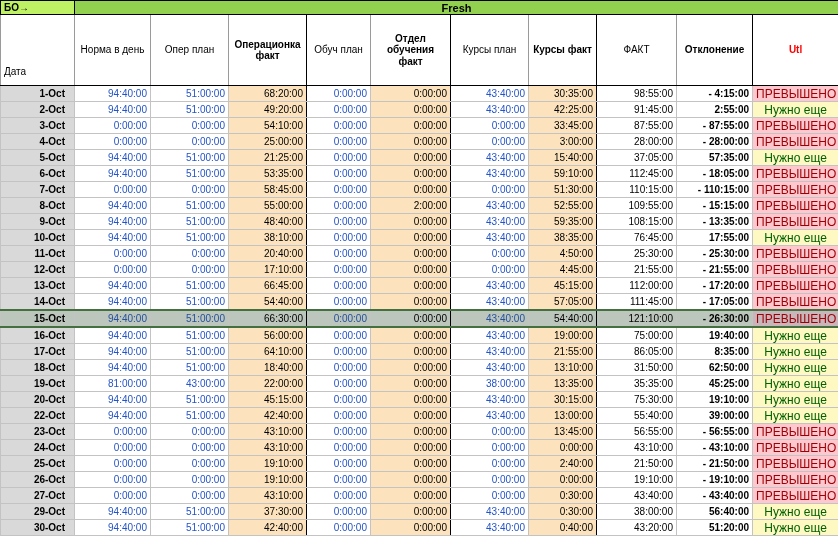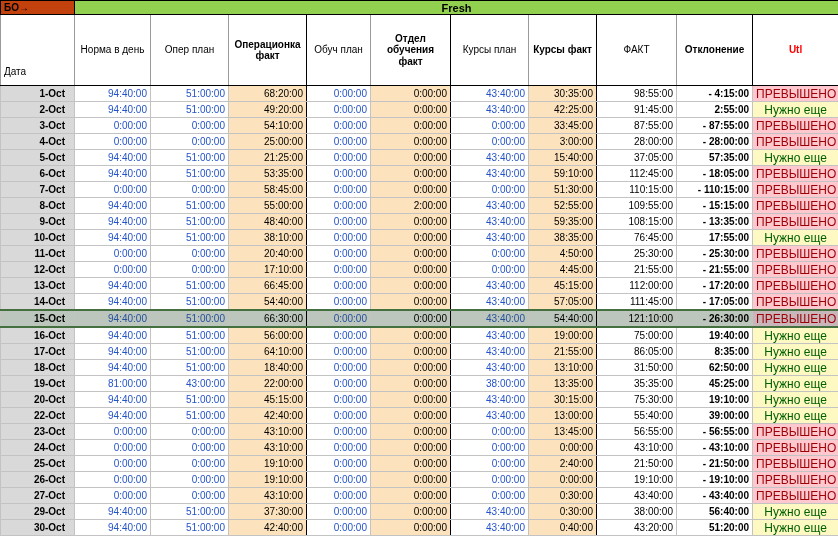--- a/index.html
+++ b/index.html
@@ -7,21 +7,21 @@
     width:838px;height:558px;overflow:hidden;background:#ffffff;
     font-family:"Liberation Sans","DejaVu Sans",sans-serif;
   }
   table{border-collapse:collapse;table-layout:fixed;width:838px;}
   td,th{
     border:1px solid #c3c3c3;overflow:hidden;white-space:nowrap;
     font-size:10px;padding:0 3px;height:15px;color:#000;
   }
   
   tr.titlebar td{border:1px solid #000;height:13px;}
-  td.corner{background:#c2410c;font-weight:bold;text-align:left;padding-left:3px;}
+  td.corner{background:#bef264;font-weight:bold;text-align:left;padding-left:3px;}
   td.banner{background:#92D050;font-weight:bold;text-align:center;font-size:11px;}
   
   thead th{
     height:62px;vertical-align:middle;text-align:center;white-space:normal;
     line-height:1.15;font-weight:normal;background:#fff;
     border:1px solid #9a9a9a;border-bottom:1px solid #000;border-top:1px solid #000;
   }
   th.bold{font-weight:bold;border:1px solid #000;}
   th.date-h{vertical-align:bottom;text-align:left;padding-bottom:8px;}
   th.utl-h{color:#FF0000;font-weight:bold;border:1px solid #000;}

